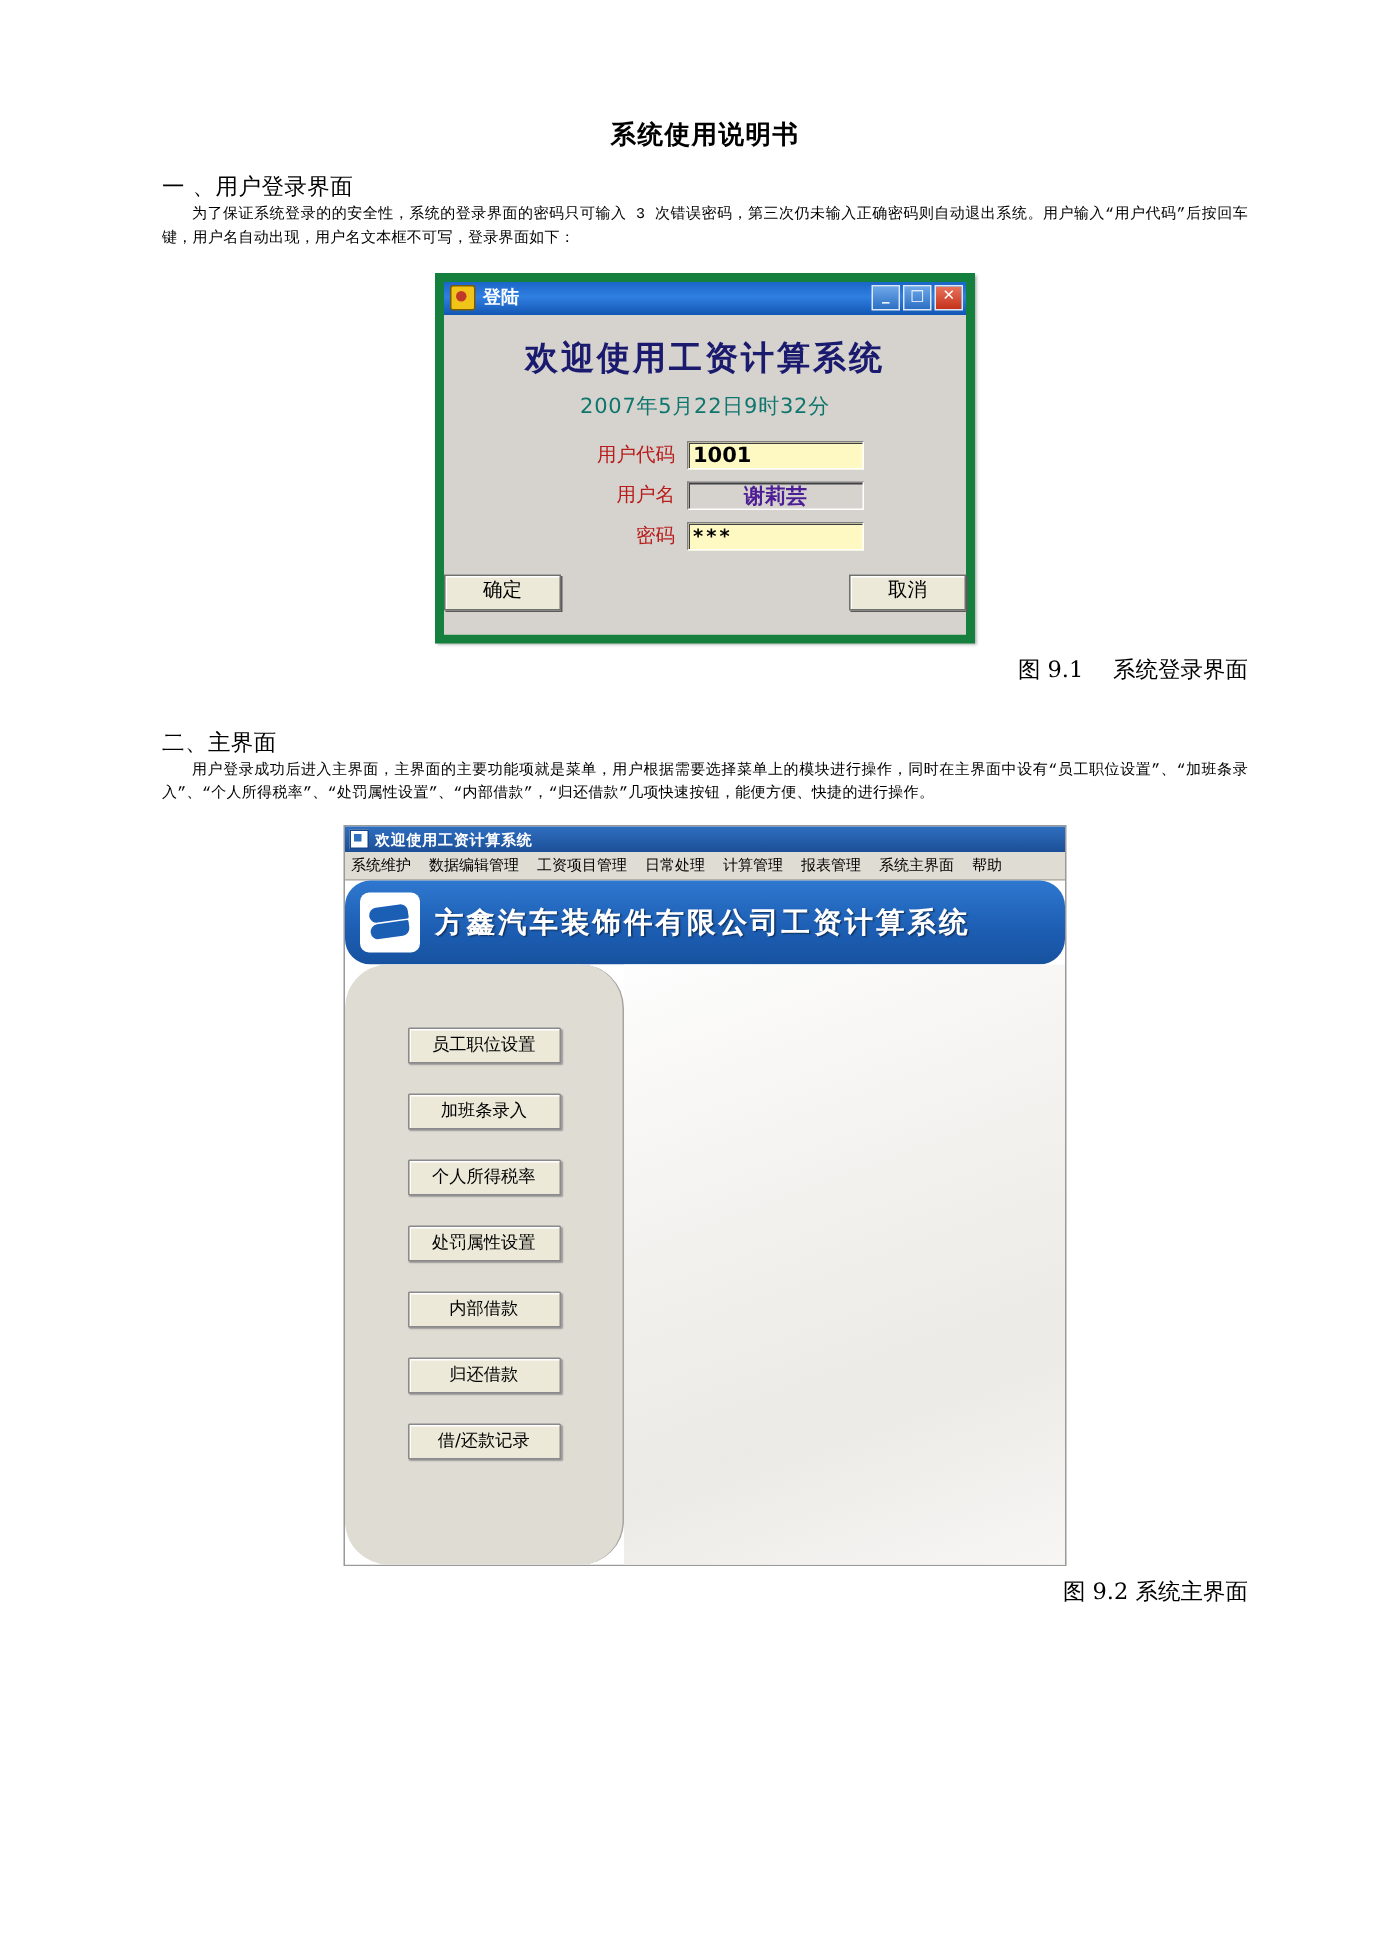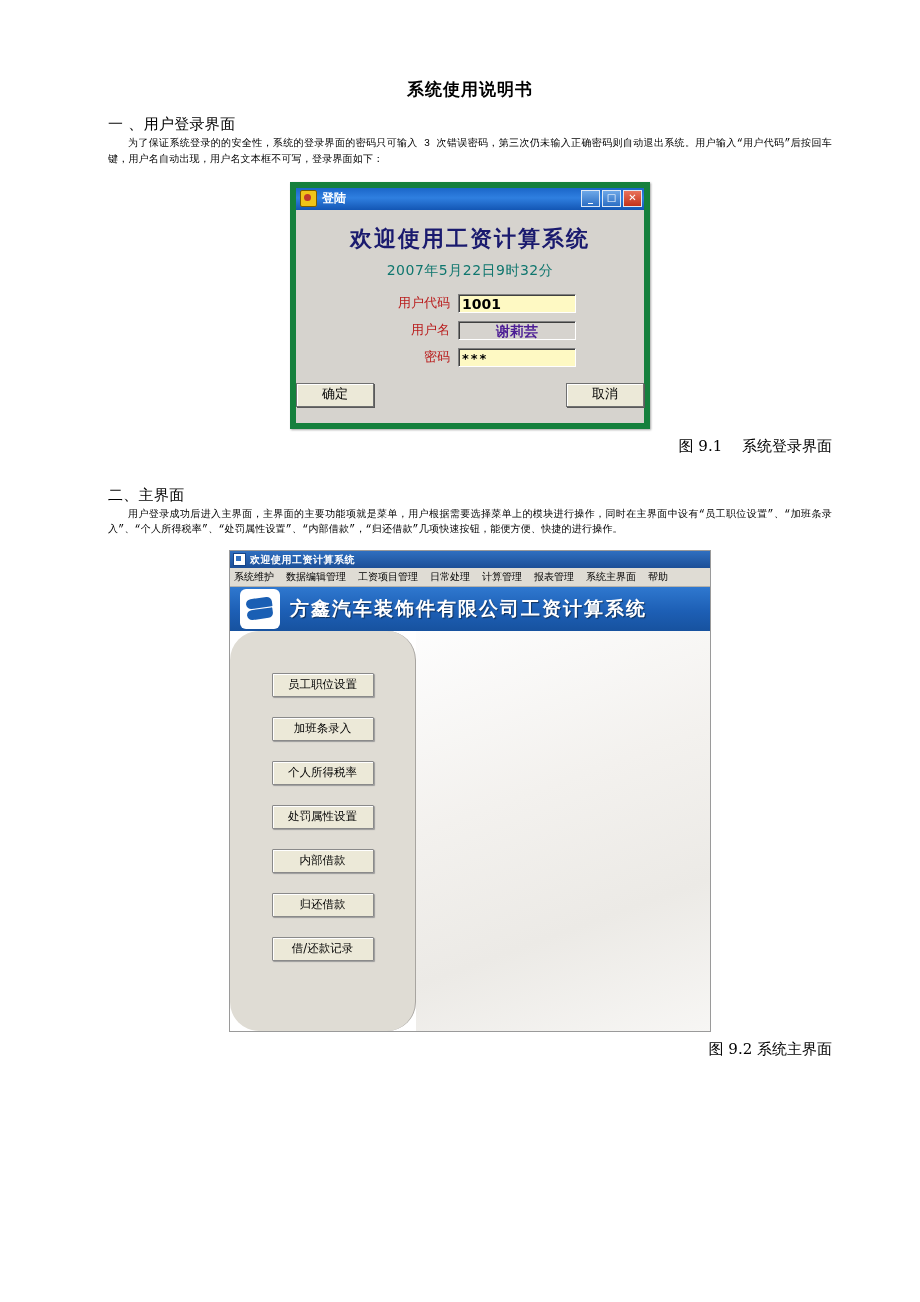--- a/index.html
+++ b/index.html
@@ -225,27 +225,28 @@
     background: #dfdcd4;
     border-bottom: 1px solid #b5b2aa;
     display: flex;
     align-items: center;
     font-size: 10px;
     color: #000;
     padding-left: 4px;
     gap: 12px;
   }
   .mw-banner {
-    height: 44px;
+    height: 56px;
     background: linear-gradient(180deg,#2f78cf 0%, #1d5fb5 55%, #17529f 100%);
     display: flex;
     align-items: center;
     padding-left: 10px;
     position: relative;
     overflow: hidden;
+    border-radius: 17px;
   }
   .mw-logo {
     width: 40px; height: 40px;
     background: #ffffff;
     border-radius: 6px;
     margin-right: 10px;
     flex: none;
     position: relative;
   }
   .mw-logo::before {

